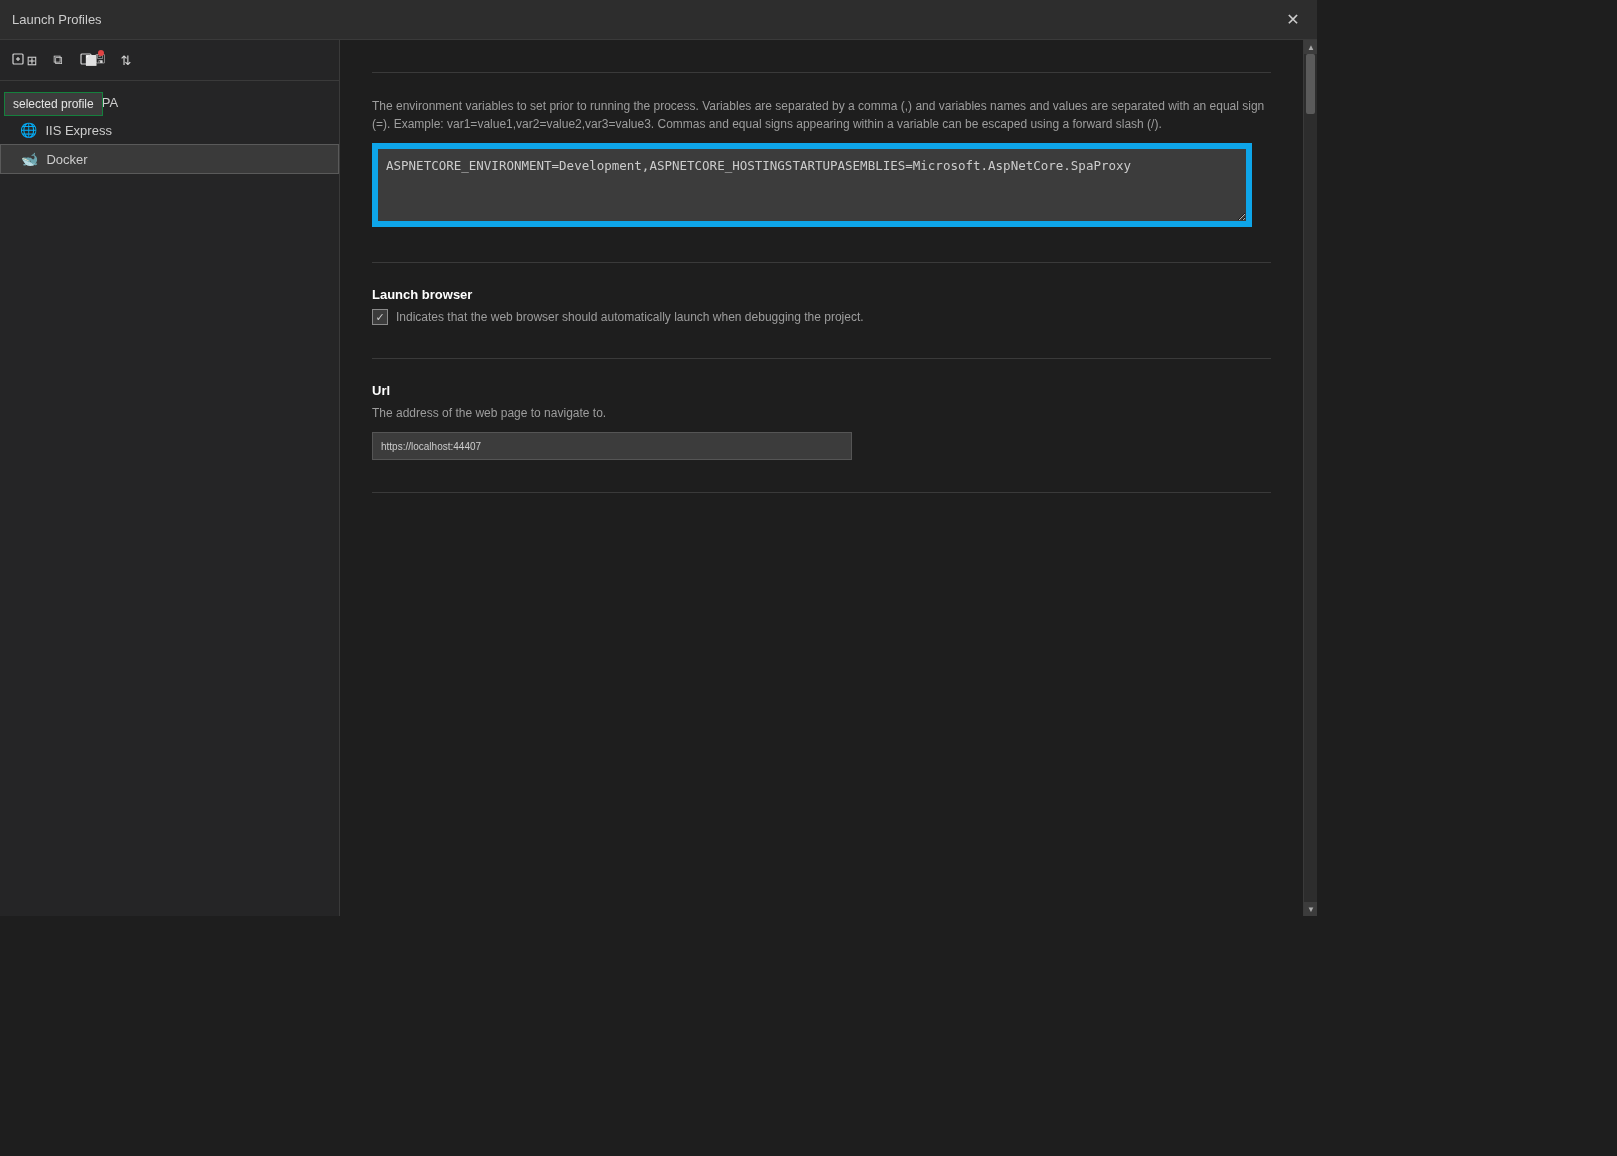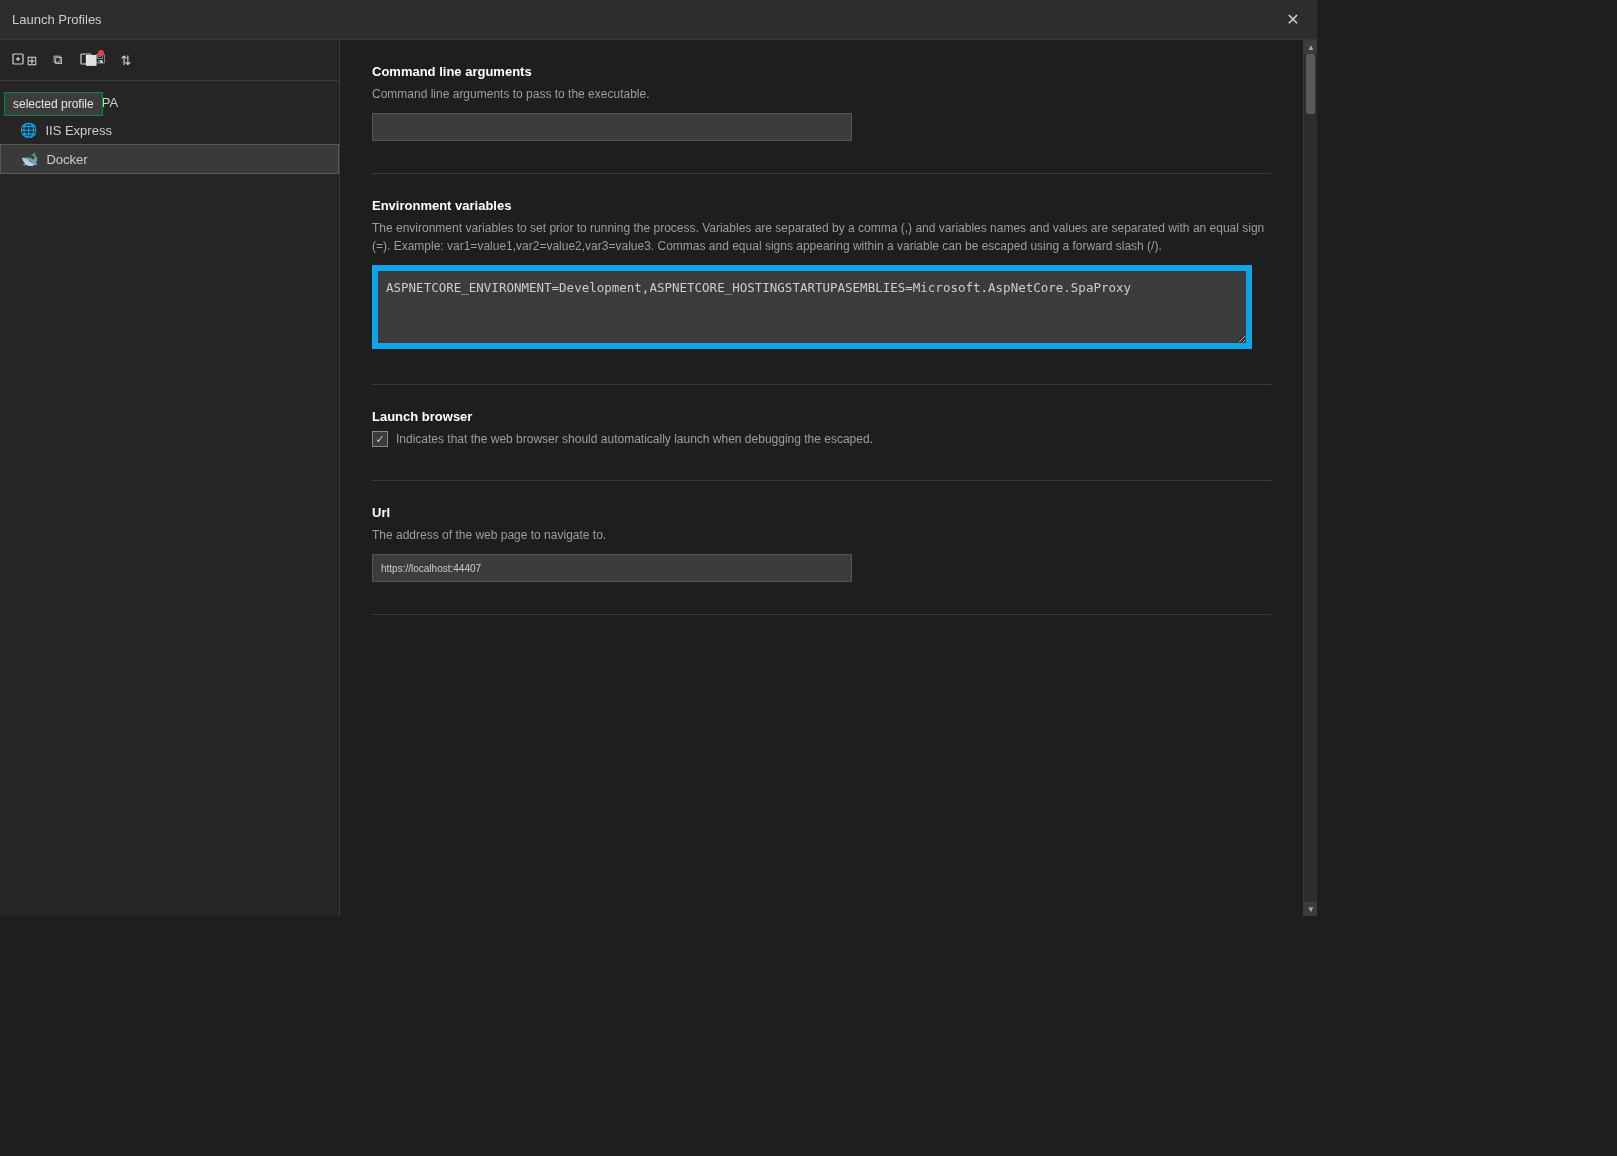--- a/index.html
+++ b/index.html
@@ -309,43 +309,37 @@
       <div class="profile-item selected">
         <span class="profile-icon">🐋</span>
         <span class="profile-label">Docker</span>
       </div>
 
     </div>
   </div>
 
   <div class="content-area">
 
+
+    <hr class="section-divider">
+
     <div class="section">
-      <div class="section-title">Command line arguments</div>
-      <div class="section-description">Command line arguments to pass to the executable.</div>
-      <input type="text" class="text-input" value="" style="max-width: 480px; display: block;">
-    </div>
-
-    <hr class="section-divider">
-
-    <div class="section">
-      <div class="section-title">Environment variables</div>
       <div class="section-description">The environment variables to set prior to running the process. Variables are separated by a comma (,) and variables names and values are separated with an equal sign (=). Example: var1=value1,var2=value2,var3=value3. Commas and equal signs appearing within a variable can be escaped using a forward slash (/).</div>
       <textarea class="text-area" rows="3" style="">ASPNETCORE_ENVIRONMENT=Development,ASPNETCORE_HOSTINGSTARTUPASEMBLIES=Microsoft.AspNetCore.SpaProxy</textarea>
     </div>
 
     <hr class="section-divider">
 
     <div class="section">
       <div class="section-title">Launch browser</div>
       <div class="checkbox-row">
         <div class="checkbox-container">
           <span class="checkmark">✓</span>
         </div>
-        <span class="section-description" style="margin-bottom:0;">Indicates that the web browser should automatically launch when debugging the escaped.</span>
+        <span class="section-description" style="margin-bottom:0;">Indicates that the web browser should automatically launch when debugging the project.</span>
       </div>
     </div>
 
     <hr class="section-divider">
 
     <div class="section">
       <div class="section-title">Url</div>
       <div class="section-description">The address of the web page to navigate to.</div>
       <input type="text" class="text-input" style="max-width: 480px; display: block;" value="https://localhost:44407">
     </div>

